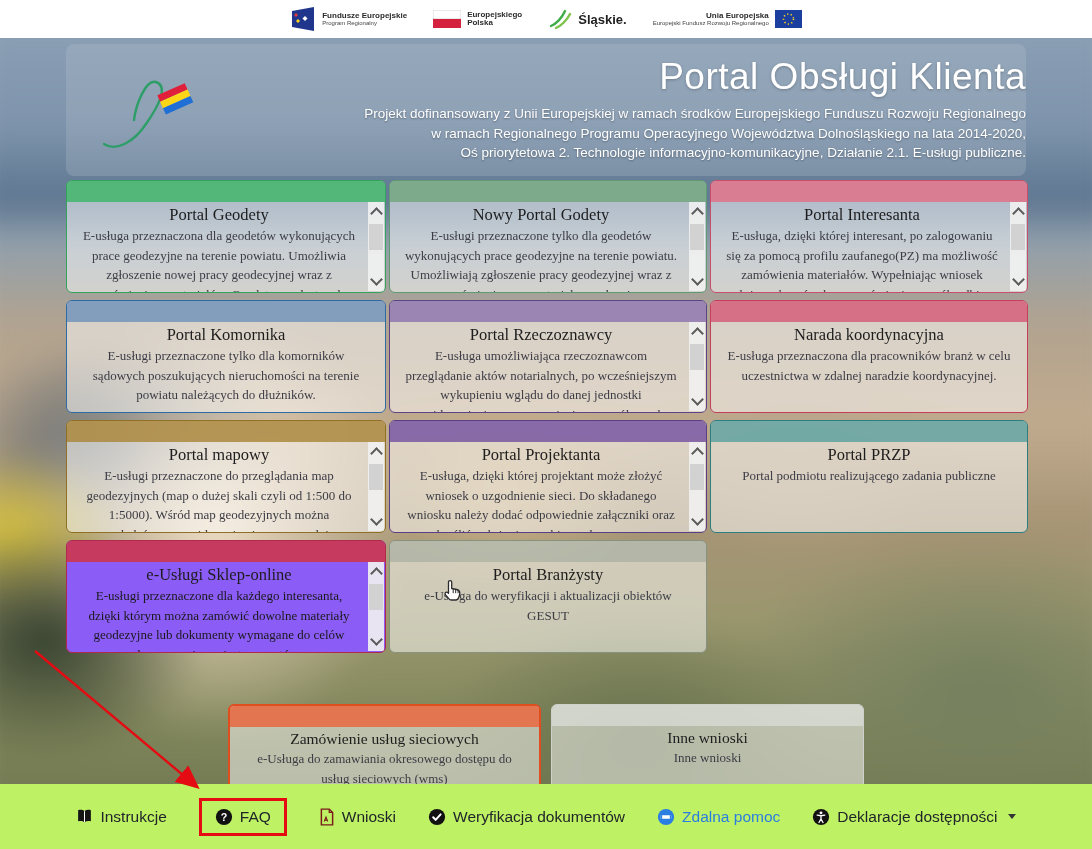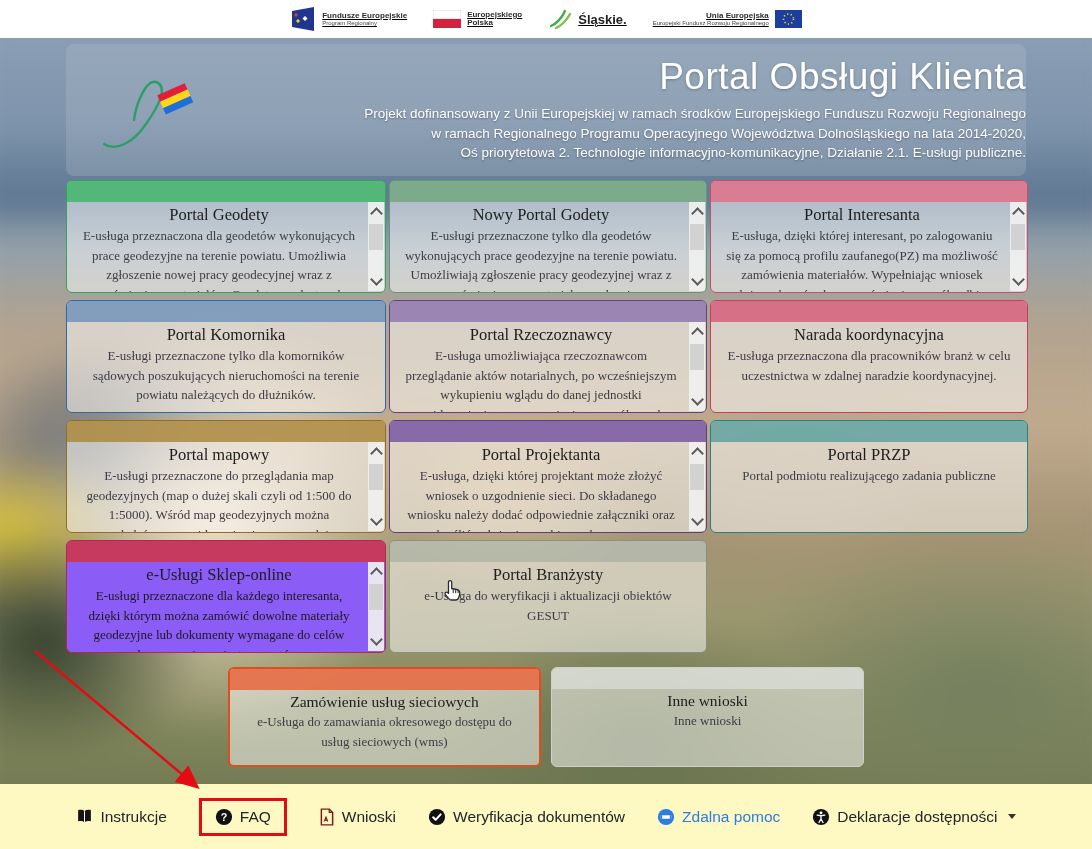--- a/index.html
+++ b/index.html
@@ -14,21 +14,21 @@
       radial-gradient(ellipse 280px 170px at 12% 52%, #55616d 0%, rgba(85,97,109,0) 60%),
       radial-gradient(ellipse 420px 260px at 88% 82%, #75805f 0%, rgba(117,128,95,0) 60%),
       radial-gradient(ellipse 330px 220px at 58% 88%, #68734f 0%, rgba(104,115,79,0) 60%),
       radial-gradient(ellipse 260px 170px at 46% 58%, #c9b187 0%, rgba(201,177,135,0) 60%),
       radial-gradient(ellipse 240px 150px at 72% 55%, #b5a287 0%, rgba(181,162,135,0) 60%),
       linear-gradient(180deg,#8da1b6 0%,#7e94ac 14%,#5d7590 23%,#91a0ac 28%,#b2a38f 38%,#c0aa8d 50%,#a69475 62%,#9a976e 74%,#7e8459 87%,#6b7350 100%);
   }
 
   
   .topbar{position:absolute;left:0;top:0;width:100%;height:38px;background:#fff;z-index:20;
-    display:flex;align-items:center;justify-content:center;gap:26px;text-decoration:underline;}
+    display:flex;align-items:center;justify-content:center;gap:26px;}
   .lg{display:flex;align-items:center;gap:6px;}
   .lg-txt{display:flex;flex-direction:column;line-height:1.05;}
   .lg-t1{font-size:8px;font-weight:bold;color:#2b2b2b;}
   .lg-t2{font-size:6px;color:#444;}
   .slaskie-txt{font-size:13px;font-weight:bold;color:#222;}
 
   
   .hero{position:absolute;left:66px;top:44px;width:960px;height:132px;z-index:10;
     background:rgba(195,205,215,0.22);border-radius:8px;color:#fff;text-align:right;}
   .hero-title{margin-top:12px;font-size:37px;font-weight:300;letter-spacing:.5px;
@@ -54,26 +54,26 @@
     background:rgba(240,240,240,0.92);display:flex;flex-direction:column;align-items:center;
     justify-content:space-between;padding:5px 0;box-sizing:border-box;}
   .sbar .thumb{position:absolute;top:22px;left:1px;width:14px;height:26px;background:#d2d2d2;}
   .chev{width:7px;height:7px;border-left:2px solid #5a5a5a;border-top:2px solid #5a5a5a;}
   .chev.up{transform:rotate(45deg);margin-top:2px;}
   .chev.down{transform:rotate(225deg);margin-bottom:2px;}
 
   
   .bottom-row{position:absolute;left:0;top:667px;width:100%;z-index:10;
     display:flex;justify-content:center;gap:10px;}
-  .bottom-row .card{width:313px;height:100px;}
+  .bottom-row .card{width:313px;height:100px;margin-top:37px;}
   .bottom-row .card[data-bottom-card="0"]{border-width:2px;}
   .bottom-row .card-title{font-size:15.5px;}
 
   
-  .footer{position:absolute;left:0;top:784px;width:100%;height:65px;background:#fef9c3;z-index:20;
+  .footer{position:absolute;left:0;top:784px;width:100%;height:65px;background:#bef264;z-index:20;
     display:flex;align-items:center;justify-content:center;gap:32px;}
   .nav-item{display:flex;align-items:center;gap:7px;font-size:15.5px;color:#212529;cursor:pointer;}
   .nav-item.blue{color:#2a7de1;}
   .faq-box{border:3px solid #e40b12;padding:7px 13px;display:flex;align-items:center;gap:7px;
     font-size:15.5px;color:#212529;cursor:pointer;}
   .caret{width:0;height:0;border-left:4px solid transparent;border-right:4px solid transparent;
     border-top:5px solid #333;margin-left:3px;}
 
   
   .overlay{position:absolute;left:0;top:0;width:1092px;height:849px;z-index:50;pointer-events:none;}

